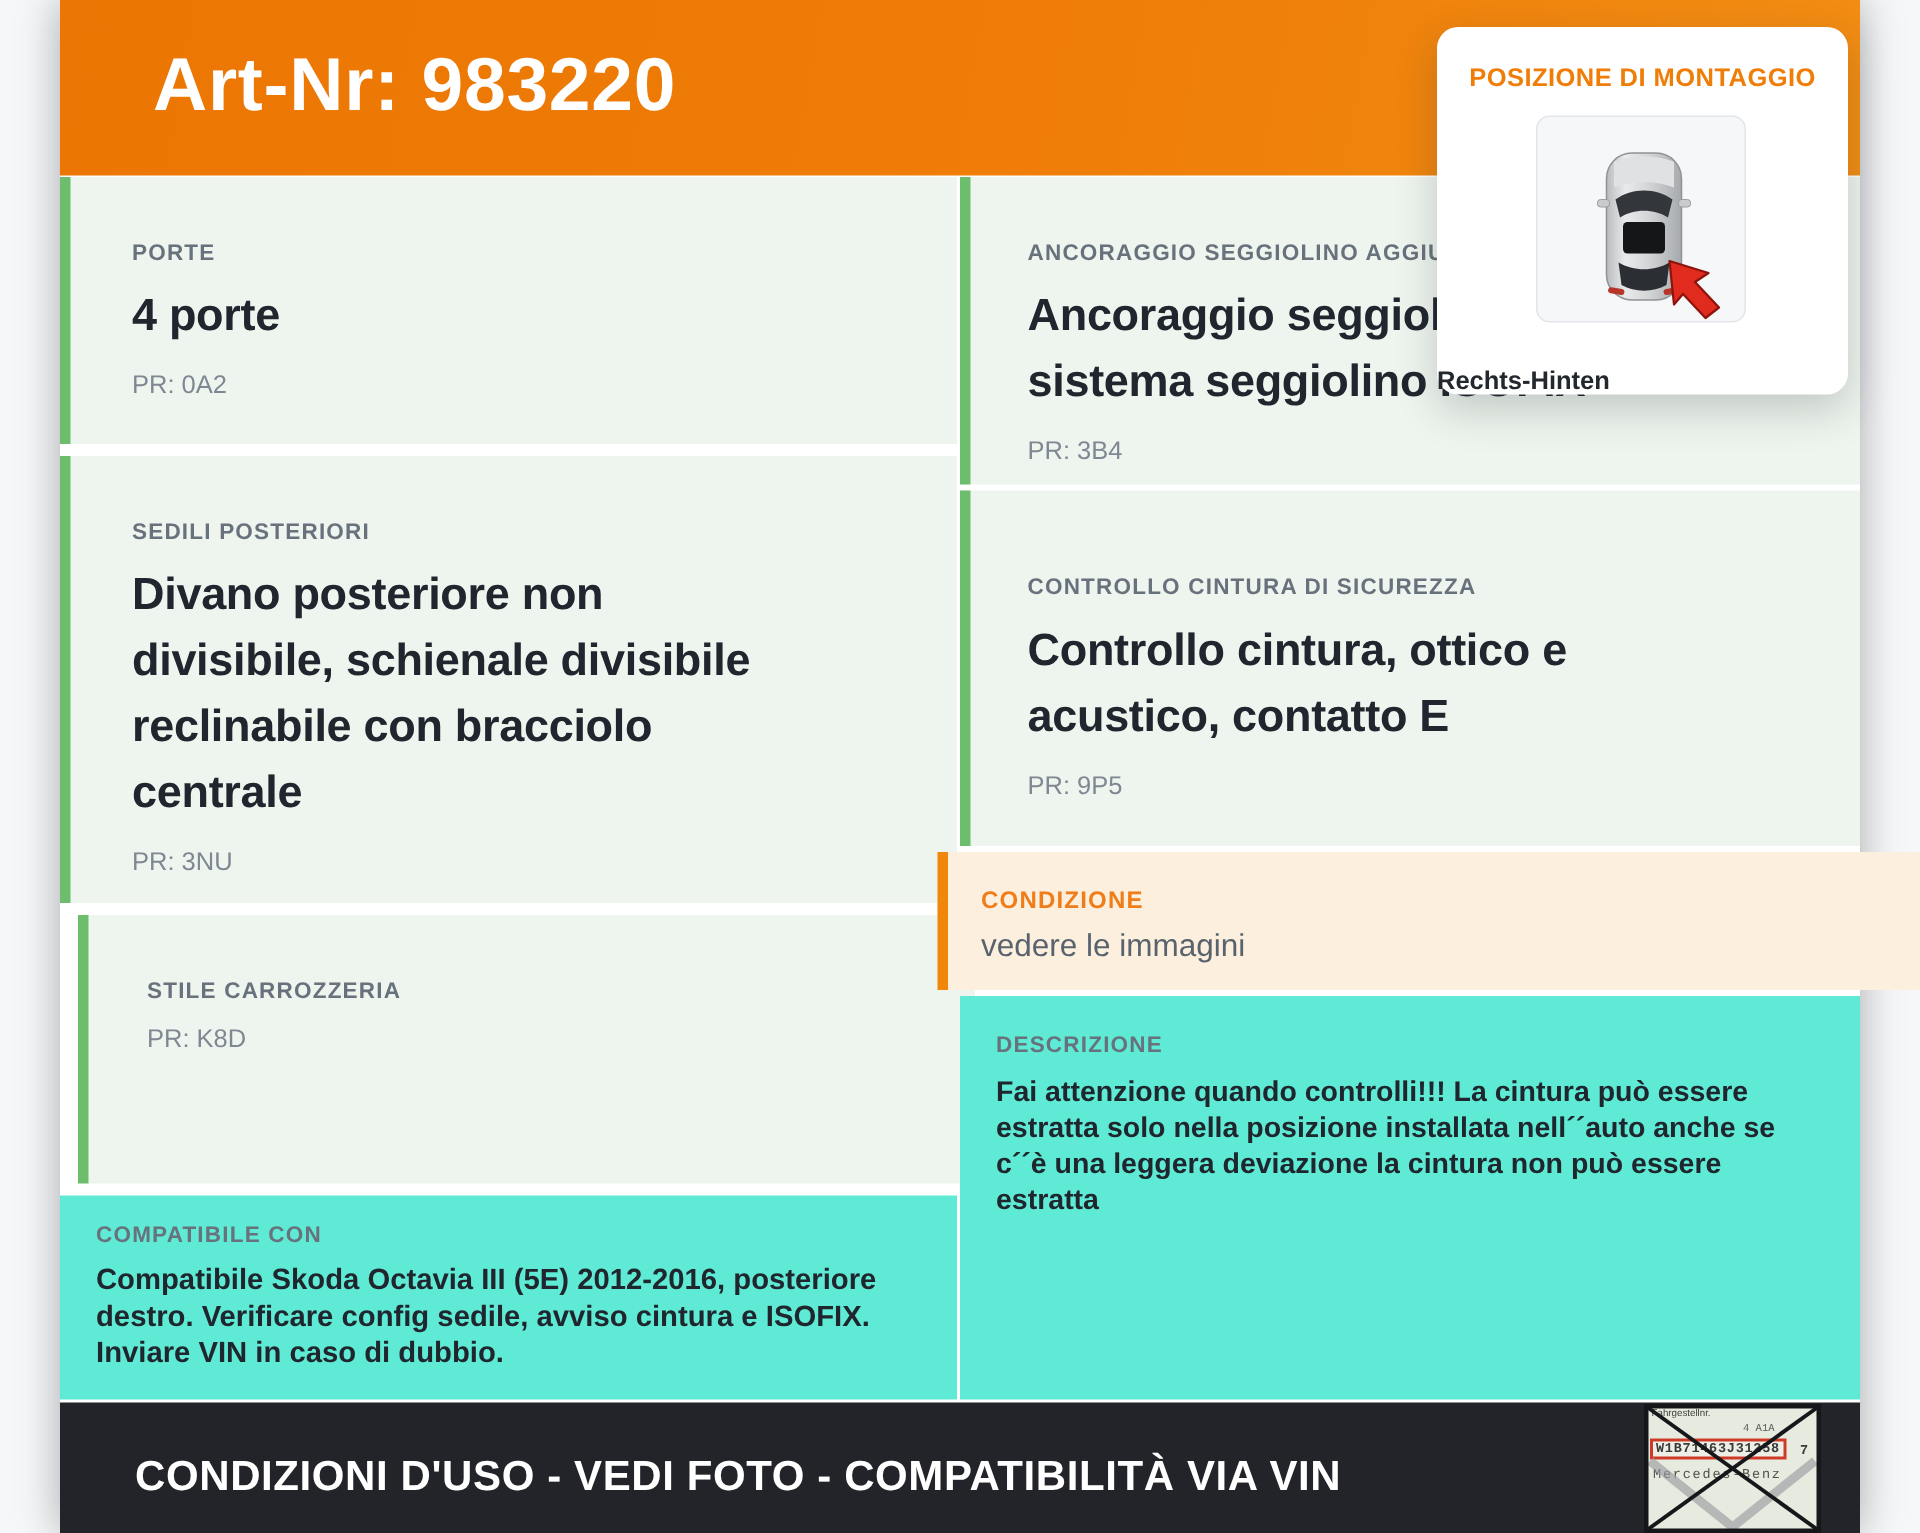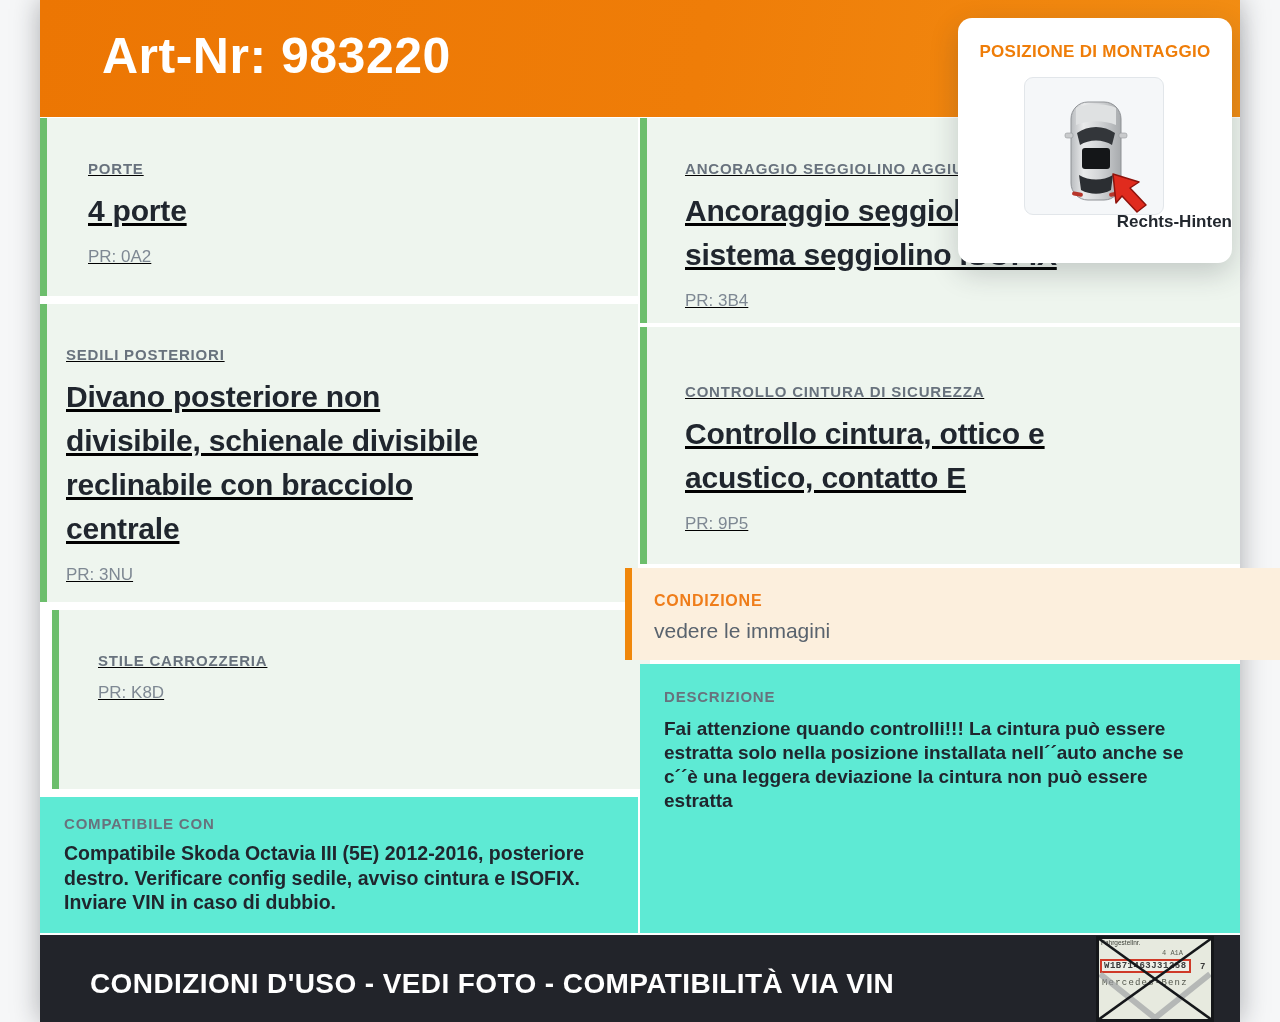--- a/index.html
+++ b/index.html
@@ -31,25 +31,25 @@
   .header{
     position:absolute;left:0;top:0;width:1200px;height:117px;
     background:linear-gradient(100deg,#ec7603 0%,var(--accent-orange) 55%,#f28d13 100%);
   }
   .title{
     position:absolute;left:62px;top:27px;
     font-size:50px;font-weight:800;color:#ffffff;letter-spacing:.5px;
   }
   
   .card{position:absolute;background:var(--card-bg);}
-  .card.green{border-left:7px solid var(--green);text-decoration:underline;}
+  .card.green{border-left:7px solid var(--green);}
   .card.white{background:#5eead4;}
   .card.cond{background:var(--condition-bg);border-left:7px solid var(--condition-border);}
   .c-porte   {left:0;   top:118px;width:598px;height:178px;padding:42px 28px 0 41px;}
-  .c-sedili  {left:0;   top:304px;width:598px;height:298px;padding:42px 28px 0 19px;}
+  .c-sedili  {left:0;   top:304px;width:598px;height:298px;padding:42px 28px 0 41px;}
   .c-stile   {left:12px;   top:610px;width:598px;height:179px;padding:42px 28px 0 39px;}
   .c-compat  {left:0;   top:797px;width:598px;height:136px;padding:18px 20px 0 24px;}
   .c-anc     {left:600px;top:118px;width:600px;height:205px;padding:42px 18px 0 38px;}
   .c-ctrl    {left:600px;top:327px;width:600px;height:237px;padding:56px 18px 0 38px;}
   .c-cond    {left:585px;top:568px;width:660px;height:92px; padding:24px 18px 0 22px;}
   .c-desc    {left:600px;top:664px;width:600px;height:269px;padding:24px 18px 0 24px;}
   .card-label{
     font-size:15px;font-weight:700;color:var(--label-gray);letter-spacing:.8px;
     white-space:nowrap;
   }
@@ -73,21 +73,21 @@
   .pos-title{
     margin-top:24px;text-align:center;
     color:var(--accent-orange);font-size:17px;font-weight:800;letter-spacing:.3px;
     white-space:nowrap;
   }
   .pos-imgbox{
     position:absolute;left:66px;top:59px;width:140px;height:138px;
     background:#f5f7f9;border:1px solid #e2e6ea;border-radius:9px;overflow:hidden;
   }
   .pos-value{
-    position:absolute;left:0;top:194px;width:100%;text-align:right;
+    position:absolute;left:0;top:226px;width:100%;text-align:left;
     font-size:17px;font-weight:700;color:#23282f;
   }
   
   .footer{
     position:absolute;left:0;top:935px;width:1200px;height:87px;
     background:var(--bar-bg);
   }
   .footer-text{
     position:absolute;left:50px;top:33px;
     color:#ffffff;font-size:28px;font-weight:700;letter-spacing:.4px;white-space:nowrap;

